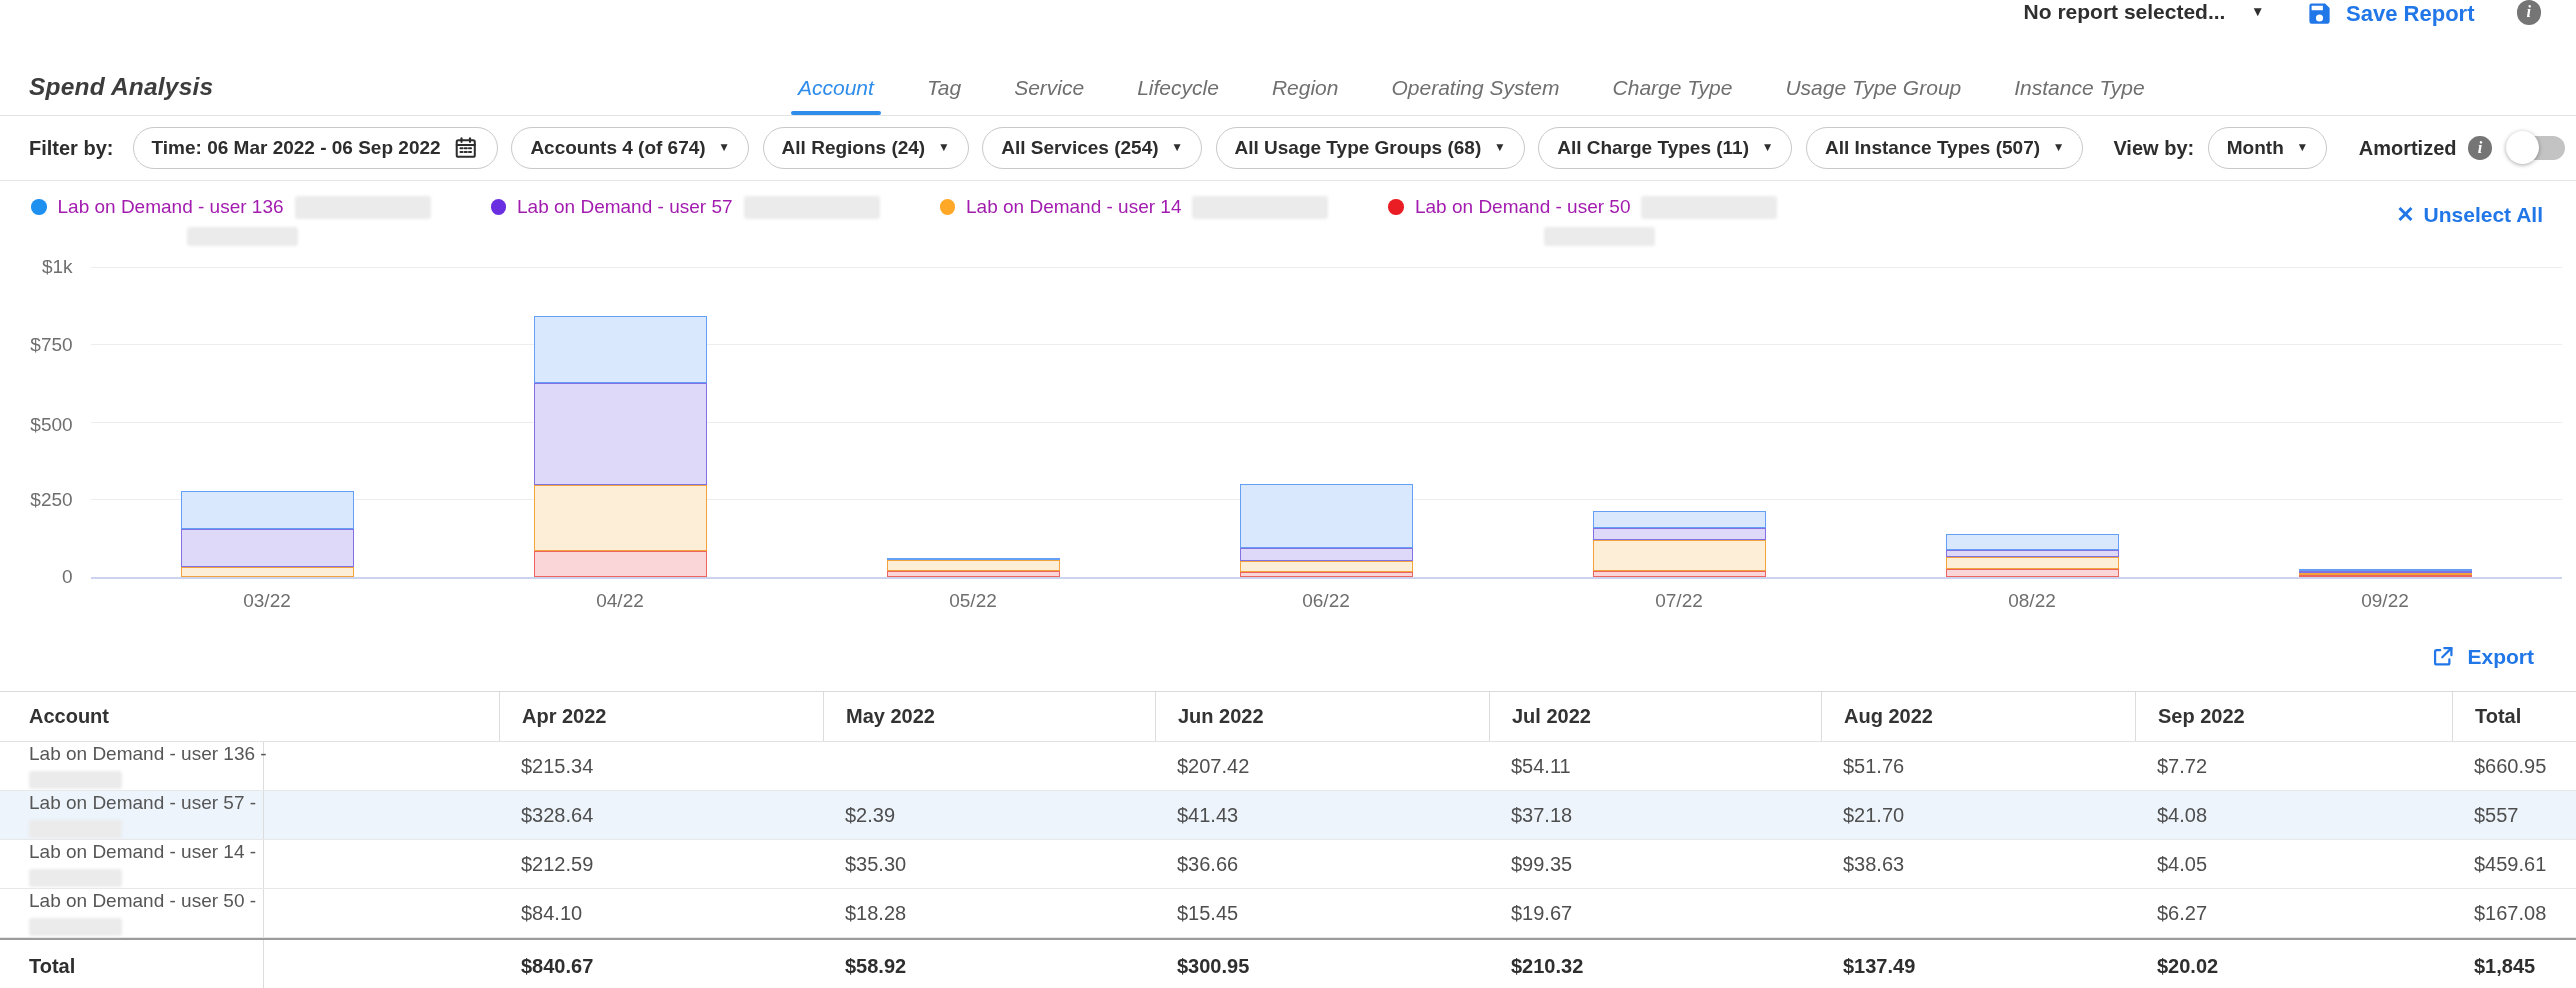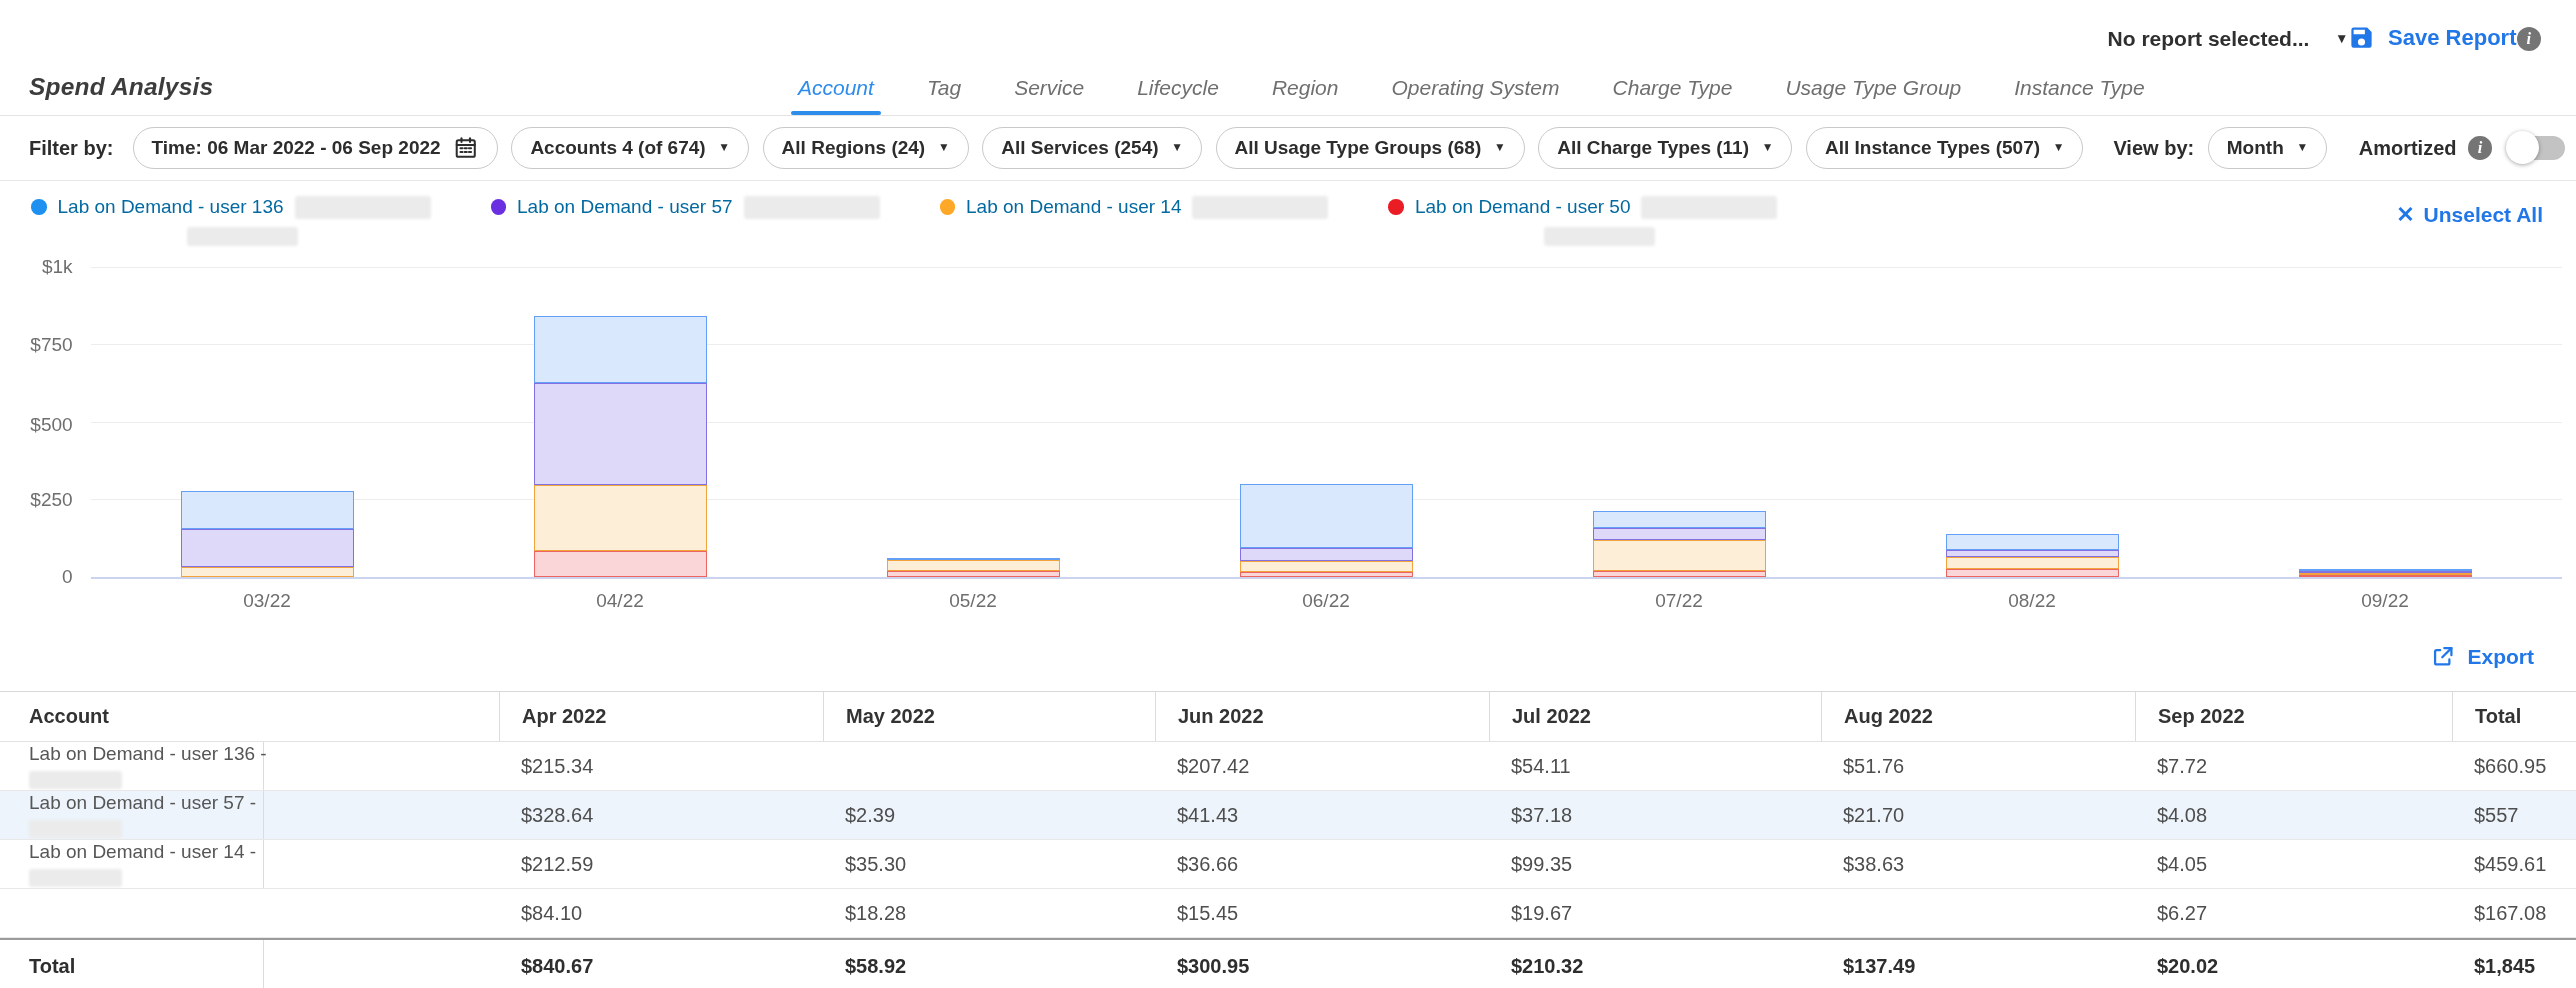--- a/index.html
+++ b/index.html
@@ -2,21 +2,21 @@
 <html style="font-size:14.5px"><head>
 <meta charset="utf-8">
 <style>
   html,body{margin:0;padding:0;}
   body{
     width:2576px;height:989px;overflow:hidden;background:#fff;
     font-family:"Liberation Sans",sans-serif;color:#333;
     -webkit-font-smoothing:antialiased;
   }
   
-  .topbar{height:51px;display:flex;align-items:flex-end;justify-content:flex-end;padding-right:35px;}
+  .topbar{height:51px;display:flex;align-items:flex-start;justify-content:flex-end;padding-right:35px;gap:42px;}
   .report-selector{display:flex;align-items:center;gap:25.5px;font-weight:bold;font-size:21px;color:#2f2f2f;cursor:pointer;}
   .caret{font-size:13.6px;color:#2f2f2f;line-height:1;}
   .save-report{display:flex;align-items:center;gap:12.7px;color:#2176e8;font-weight:bold;font-size:22px;cursor:pointer;}
   .info-badge{width:24.5px;height:24.5px;border-radius:50%;background:#757575;color:#fff;font-size:16.4px;font-weight:bold;
     display:flex;align-items:center;justify-content:center;font-family:"Liberation Serif",serif;font-style:italic;}
   
   .title-row{position:relative;height:64px;border-bottom:0.9px solid #e3e3e3;font-style:italic;}
   .page-title{position:absolute;left:29px;bottom:14.5px;font-size:24.5px;font-weight:600;color:#3c3c3c;letter-spacing:0.2px;}
   .tabs{position:absolute;left:798px;bottom:0;display:flex;gap:53px;}
   .tab{font-size:21px;color:#6f6f6f;padding-bottom:15.5px;cursor:pointer;position:relative;white-space:nowrap;}
@@ -30,21 +30,21 @@
   .pill{display:inline-flex;align-items:center;gap:12.7px;height:42px;border:1.8px solid #c9c9c9;border-radius:23px;
     padding:0 18px;font-size:19px;font-weight:bold;color:#2d2d2d;background:#fff;cursor:pointer;white-space:nowrap;box-sizing:border-box;}
   .pill .caret{font-size:11.8px;}
   .pill svg{display:block;}
   .amortized{display:flex;align-items:center;gap:11.8px;margin-left:18px;font-weight:bold;font-size:20px;color:#2d2d2d;}
   .toggle{width:56px;height:24.5px;background:#c3c3c3;border-radius:12.7px;position:relative;margin-left:5.5px;cursor:pointer;}
   .toggle .knob{position:absolute;left:-3.6px;top:-4.5px;width:33px;height:33px;border-radius:50%;background:#fff;box-shadow:0 0.9px 4.5px rgba(0,0,0,.35);}
   
   .legend-row{position:relative;height:76px;padding:14.5px 0 0 31px;display:flex;gap:60px;box-sizing:border-box;align-items:flex-start;}
   .legend-item{display:flex;flex-direction:column;gap:8.2px;cursor:pointer;}
-  .legend-line1{display:flex;align-items:center;gap:11px;font-size:19px;color:#0369a1;white-space:nowrap;}
+  .legend-line1{display:flex;align-items:center;gap:11px;font-size:19px;color:#a21caf;white-space:nowrap;}
   .dot{width:15.5px;height:15.5px;border-radius:50%;flex:0 0 auto;}
   .redact{background:#ebebeb;border-radius:2.7px;filter:blur(1.4px);}
   .redact.inline{width:136px;height:23px;}
   .redact.line2{width:111px;height:19px;margin-left:156px;}
   .unselect{position:absolute;right:33px;top:22px;color:#2176e8;font-weight:bold;font-size:21px;display:flex;align-items:center;gap:9px;cursor:pointer;}
   .unselect .x{font-size:22px;line-height:1;}
   
   .chart{position:relative;height:365px;}
   .ytick{position:absolute;width:69px;text-align:right;font-size:19px;color:#6e6e6e;}
   .gridline{position:absolute;left:91px;right:14.5px;height:0.9px;background:#ededed;}
@@ -306,20 +306,24 @@
       </div>
       <div class="vcell" style="grid-column: 3;">$212.59</div>
       <div class="vcell" style="grid-column: 4;">$35.30</div>
       <div class="vcell" style="grid-column: 5;">$36.66</div>
       <div class="vcell" style="grid-column: 6;">$99.35</div>
       <div class="vcell" style="grid-column: 7;">$38.63</div>
       <div class="vcell" style="grid-column: 8;">$4.05</div>
       <div class="vcell" style="grid-column: 9;">$459.61</div>
     </div>
     <div class="trow body">
+      <div class="acct-cell">
+        <div class="acct-name">Lab on Demand - user 50 -</div>
+        <div class="redact acct-redact"></div>
+      </div>
       <div class="vcell" style="grid-column: 3;">$84.10</div>
       <div class="vcell" style="grid-column: 4;">$18.28</div>
       <div class="vcell" style="grid-column: 5;">$15.45</div>
       <div class="vcell" style="grid-column: 6;">$19.67</div>
       <div class="vcell" style="grid-column: 8;">$6.27</div>
       <div class="vcell" style="grid-column: 9;">$167.08</div>
     </div>
     <div class="trow total">
       <div class="acct-cell">Total</div>
       <div class="vcell" style="grid-column: 3;">$840.67</div>

